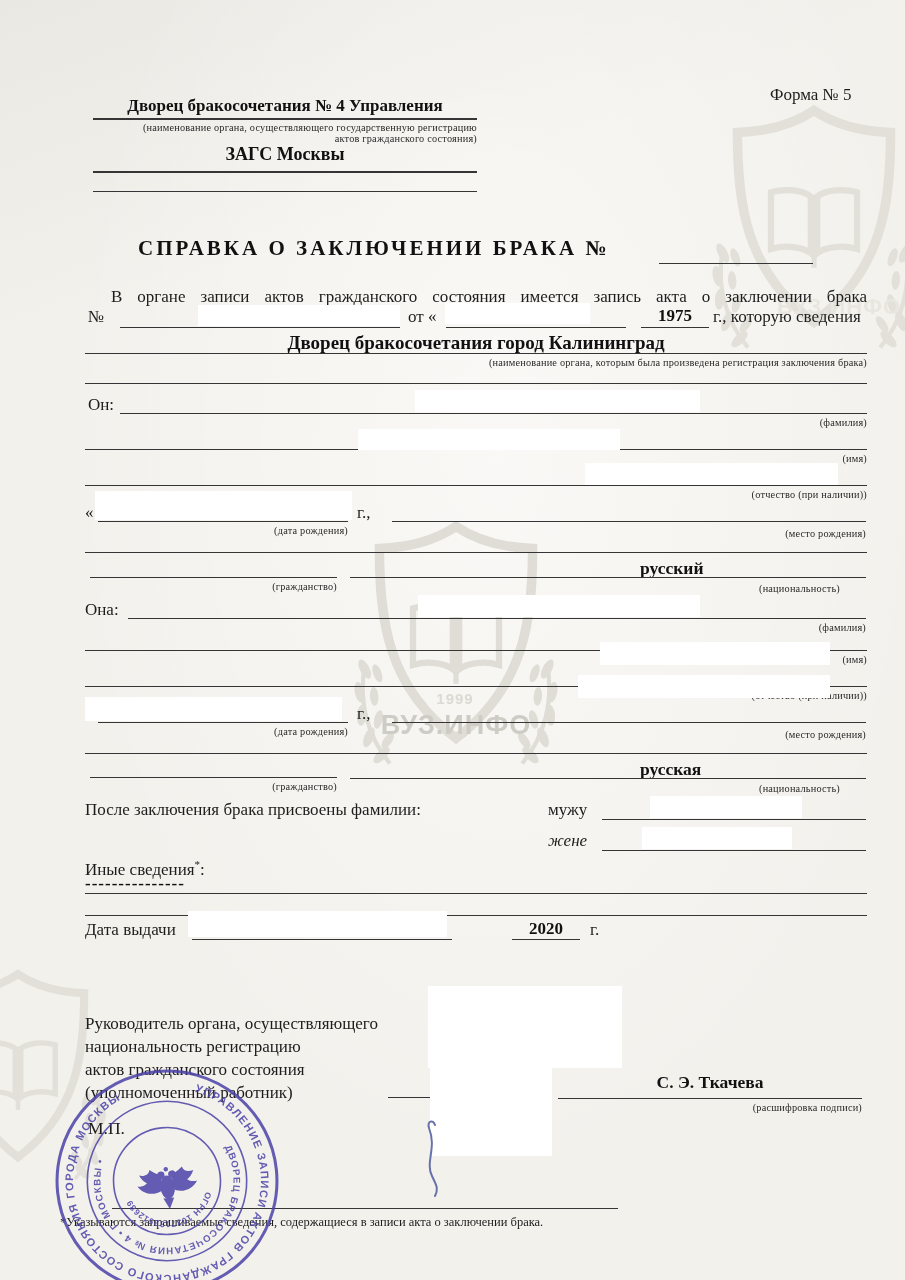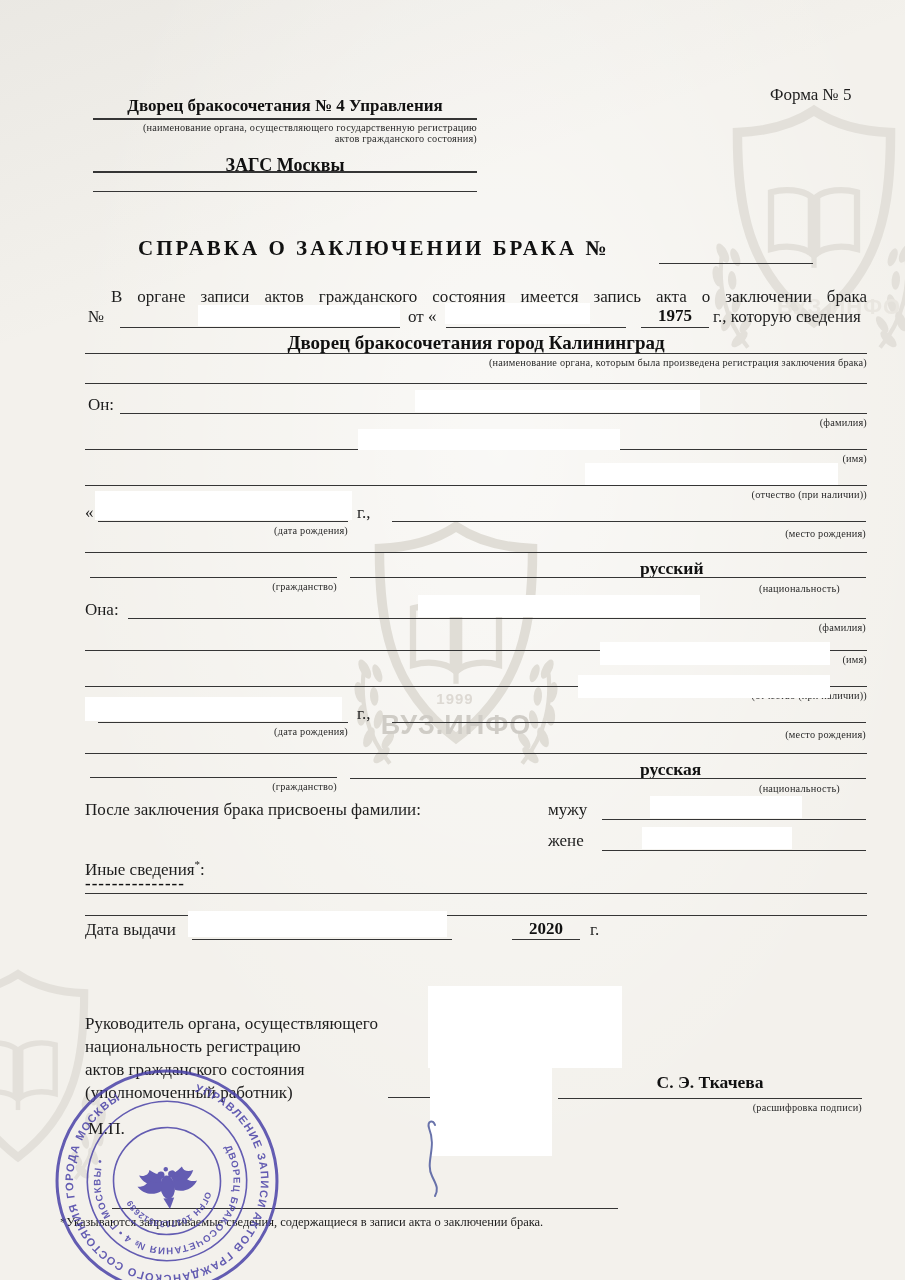--- a/index.html
+++ b/index.html
@@ -69,21 +69,21 @@
     </svg>
   <div class="wmtext" style="left:405px;top:690px;width:100px;font-size:15px;color:#ddd9d3">1999</div>
   <div class="wmtext" style="left:357px;top:710px;width:198px;font-size:27px;color:#cfccc6">ВУЗ.ИНФО</div>
   <div class="wmtext" style="left:740px;top:294px;width:198px;font-size:22px;color:#e9e6e0">ВУЗ.ИНФО</div>
 
   <div class="t" style="left:770px;top:85px;">Форма № 5</div>
   <div class="t b c" style="left:93px;top:96px;width:384px;font-size:17px;">Дворец бракосочетания № 4 Управления</div>
   <div class="rl" style="left:93px;top:118px;width:384px;border-bottom-width:2px;"></div>
   <div class="cap" style="left:93px;top:122px;width:384px;">(наименование органа, осуществляющего государственную регистрацию</div>
   <div class="cap" style="left:93px;top:133px;width:384px;">актов гражданского состояния)</div>
-  <div class="t b c" style="left:93px;top:155px;width:384px;font-size:18px;">ЗАГС Москвы</div>
+  <div class="t b c" style="left:93px;top:144px;width:384px;font-size:18px;">ЗАГС Москвы</div>
   <div class="rl" style="left:93px;top:171px;width:384px;border-bottom-width:2px;"></div>
   <div class="rl" style="left:93px;top:191px;width:384px;"></div>
 
   <div class="t b title" style="left:138px;top:236px;">СПРАВКА О ЗАКЛЮЧЕНИИ БРАКА №</div>
   <div class="rl" style="left:659px;top:263px;width:154px;"></div>
 
   <div class="t just" style="left:85px;top:287px;width:782px;padding-left:26px;box-sizing:border-box;">В органе записи актов гражданского состояния имеется запись акта о заключении брака</div>
   <div class="t" style="left:88px;top:307px;">№</div>
   <div class="rl" style="left:120px;top:327px;width:280px;"></div>
   <div class="t" style="left:408px;top:307px;">от «</div>
@@ -131,21 +131,21 @@
   <div class="rl" style="left:85px;top:753px;width:782px;"></div>
   <div class="rl" style="left:90px;top:777px;width:247px;"></div>
   <div class="t b" style="left:640px;top:759px;font-size:17.5px;">русская</div>
   <div class="rl" style="left:350px;top:778px;width:516px;"></div>
   <div class="cap" style="left:90px;top:781px;width:247px;">(гражданство)</div>
   <div class="cap" style="left:560px;top:783px;width:280px;">(национальность)</div>
 
   <div class="t" style="left:85px;top:800px;">После заключения брака присвоены фамилии:</div>
   <div class="t" style="left:548px;top:800px;">мужу</div>
   <div class="rl" style="left:602px;top:819px;width:264px;"></div>
-  <div class="t" style="left:548px;top:831px;">жене</div>
+  <div class="t" style="left:548px;top:831px;font-style:italic;">жене</div>
   <div class="rl" style="left:602px;top:850px;width:264px;"></div>
 
   <div class="t" style="left:85px;top:858px;"><span>Иные сведения</span><sup>*</sup><span>:</span></div>
   <div class="t b" style="left:85px;top:874px;letter-spacing:1px;">---------------</div>
   <div class="rl" style="left:85px;top:893px;width:782px;"></div>
   <div class="rl" style="left:85px;top:915px;width:782px;"></div>
 
   <div class="t" style="left:85px;top:920px;">Дата выдачи</div>
   <div class="rl" style="left:192px;top:939px;width:260px;"></div>
   <div class="t b c" style="left:516px;top:919px;width:60px;">2020</div>

